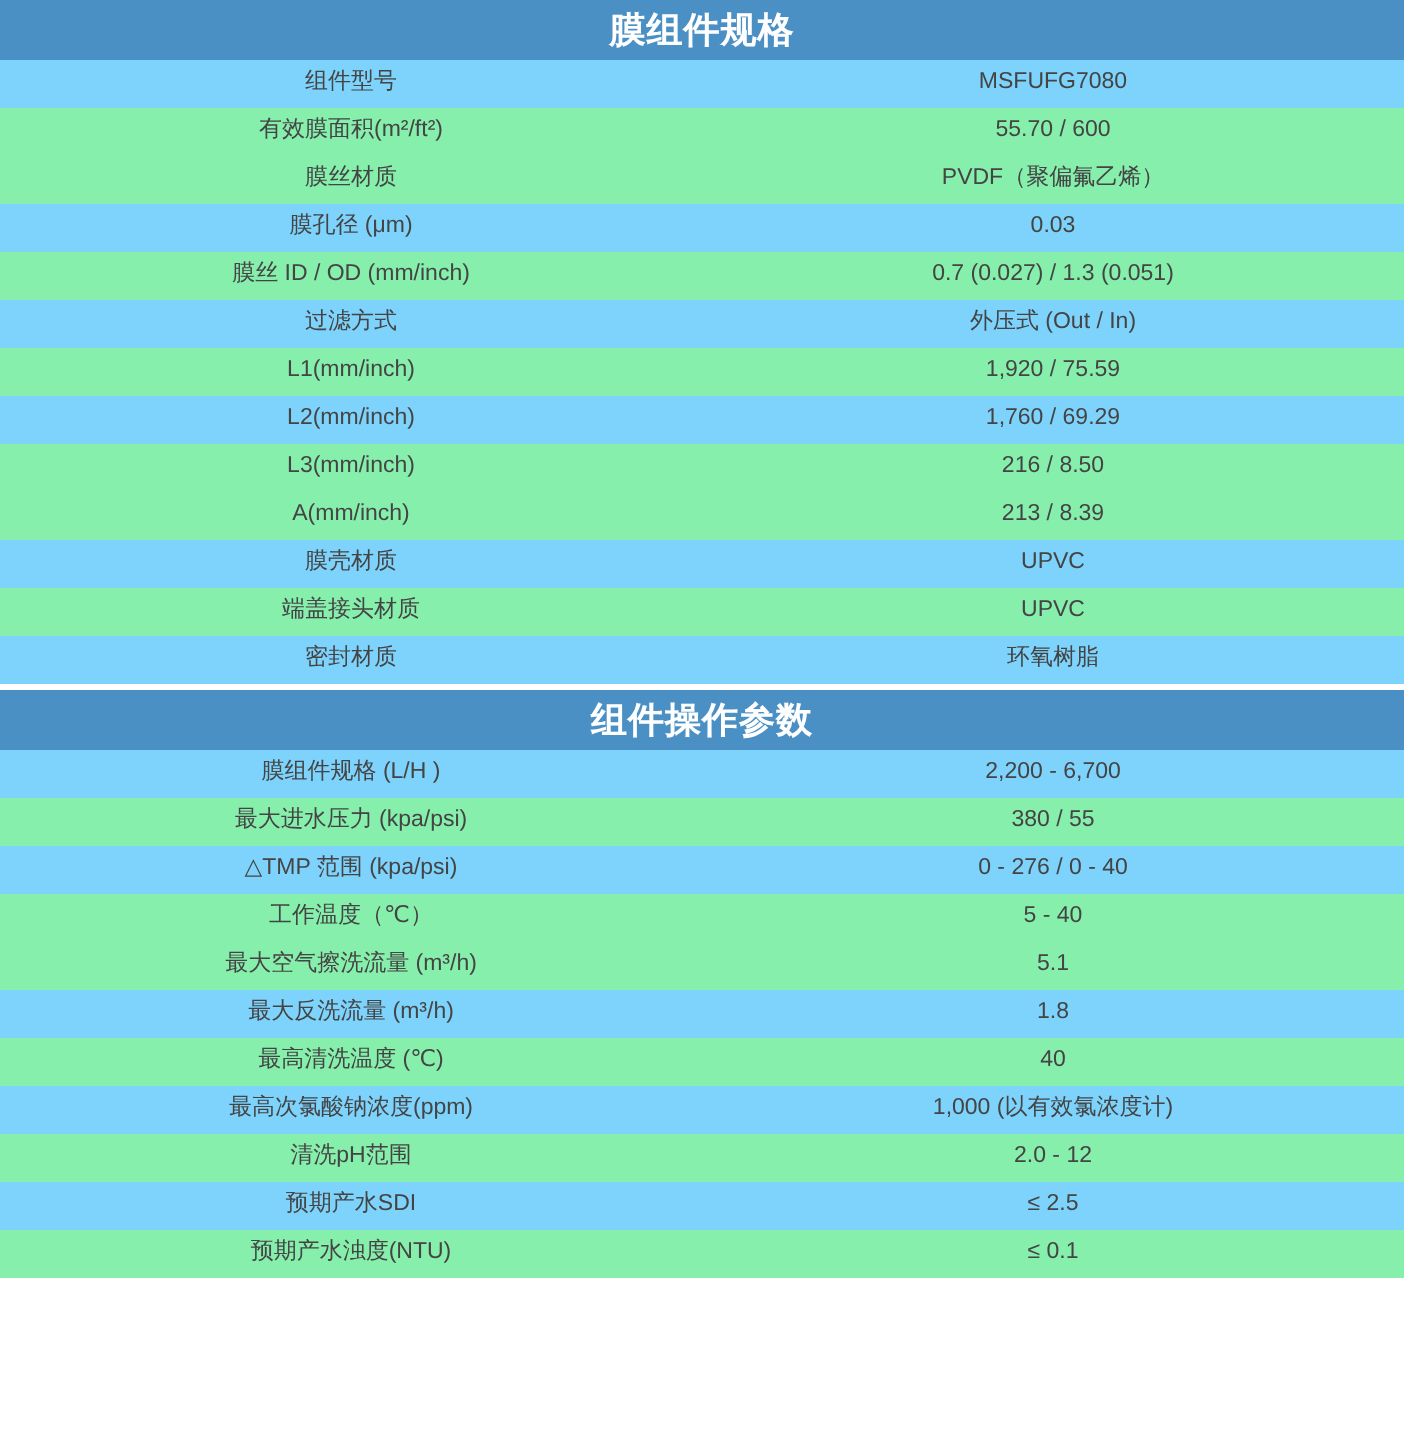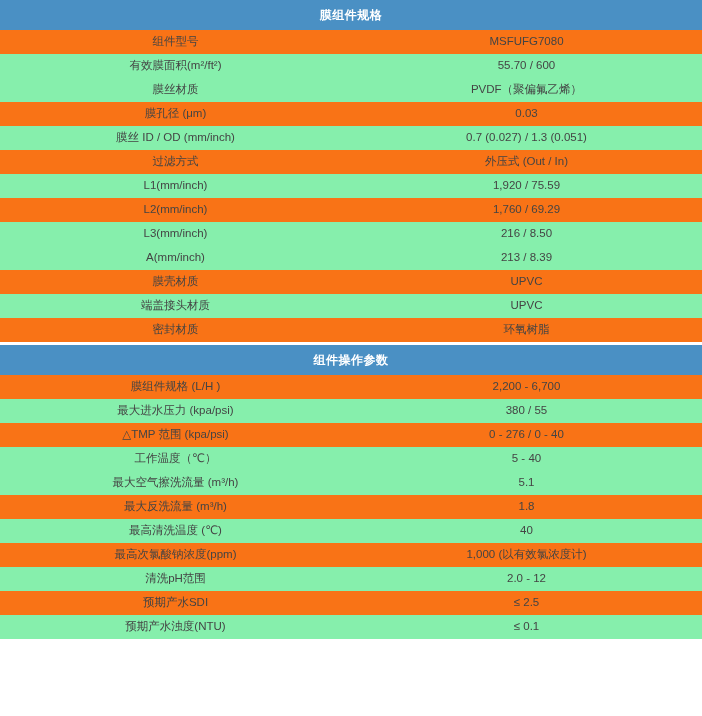--- a/index.html
+++ b/index.html
@@ -19,21 +19,21 @@
     border-collapse: collapse;
     table-layout: fixed;
   }
   .spec-table td {
     padding: 0;
     margin: 0;
   }
   .section-header td {
     background: #4a90c4;
     color: #ffffff;
-    font-size: 12px;
+    font-size: 18px;
     font-weight: bold;
     text-align: center;
     height: 30px;
     letter-spacing: 0.5px;
   }
   .row td {
     height: 24px;
     font-size: 11.5px;
     text-align: center;
     vertical-align: middle;
@@ -43,21 +43,21 @@
   .row .cell-label {
     width: 232px;
   }
   .row .cell-value {
     width: 470px;
   }
   .row.alt td {
     background: #86efac;
   }
   .row.plain td {
-    background: #f97316;
+    background: #7dd3fc;
   }
   .divider-gap td {
     height: 3px;
     background: #ffffff;
     padding: 0;
   }
 </style>
 </head>
 <body>
 

